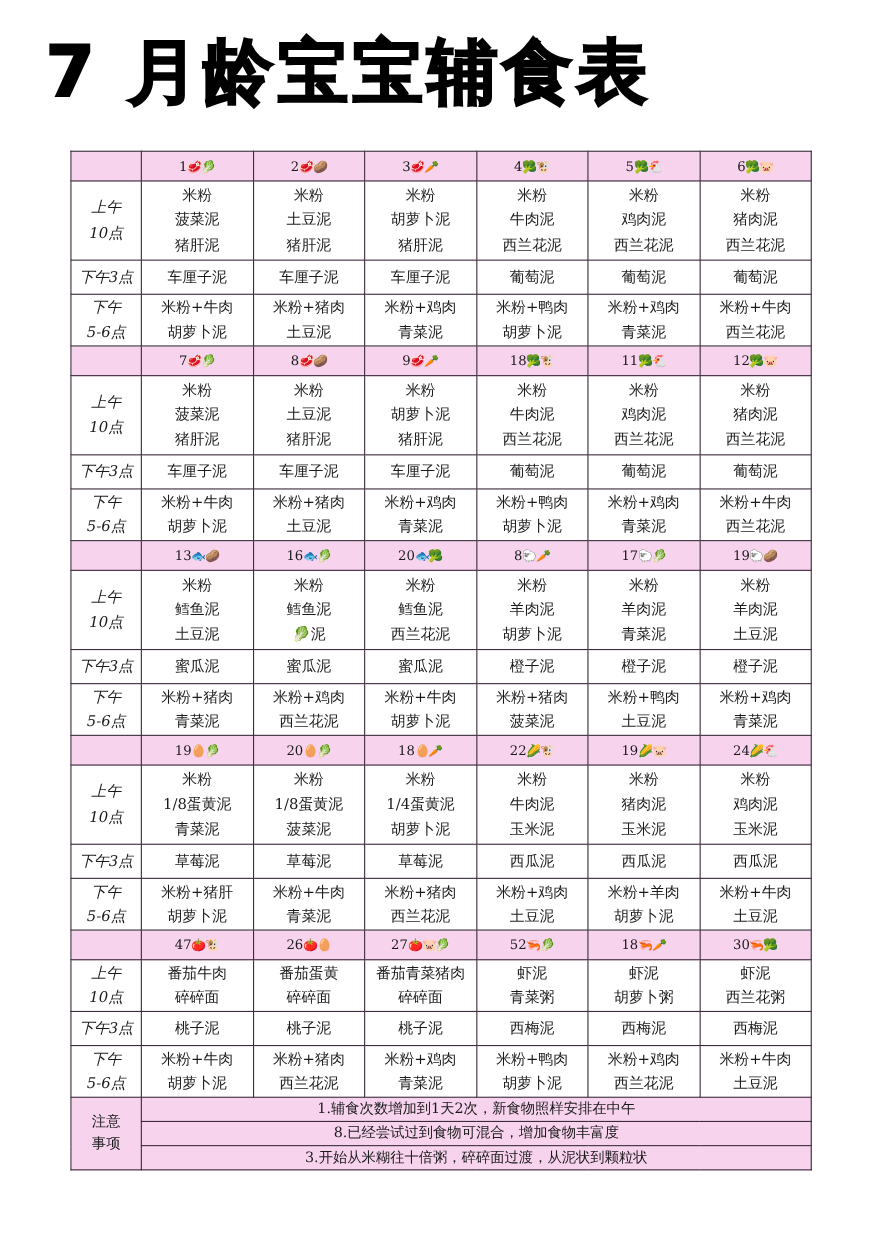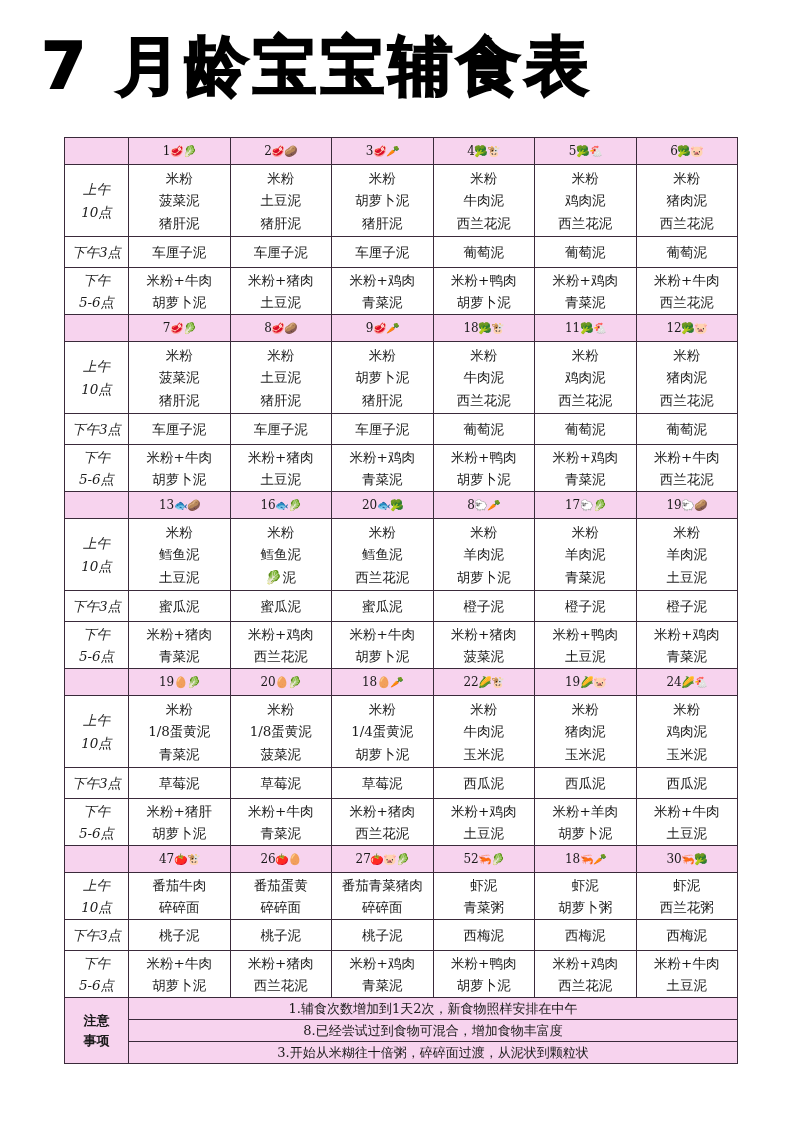--- a/index.html
+++ b/index.html
@@ -16,21 +16,21 @@
   col.c-label { width: 64px; }
   col.c-day { width: 101.5px; }
   tr.hdr td { background: #f7d3ee; height: 26px; font-size: 12px; line-height: 16px; }
   tr.am td { height: 71px; }
   tr.am.short td { height: 46px; }
   tr.pm3 td { height: 30px; margin-left: 44px; }
   tr.pm5 td { height: 46px; }
   td.rowlabel { font-size: 13.5px; line-height: 22px; font-style: italic; }
   .emo { font-size: 11px; letter-spacing: -1px; }
   tr.note td { background: #f7d3ee; height: 21px; font-size: 13px; line-height: 20px; }
-  td.notelabel { background: #f7d3ee; font-size: 14px; line-height: 24px; font-weight: bold; }
+  td.notelabel { background: #f7d3ee; font-size: 14px; line-height: 24px; }
   .line { display: block; }
 </style>
 </head>
 <body>
 
 <div class="title">7 月龄宝宝辅食表</div>
 
 <table class="menu">
   <colgroup>
     <col class="c-label">

